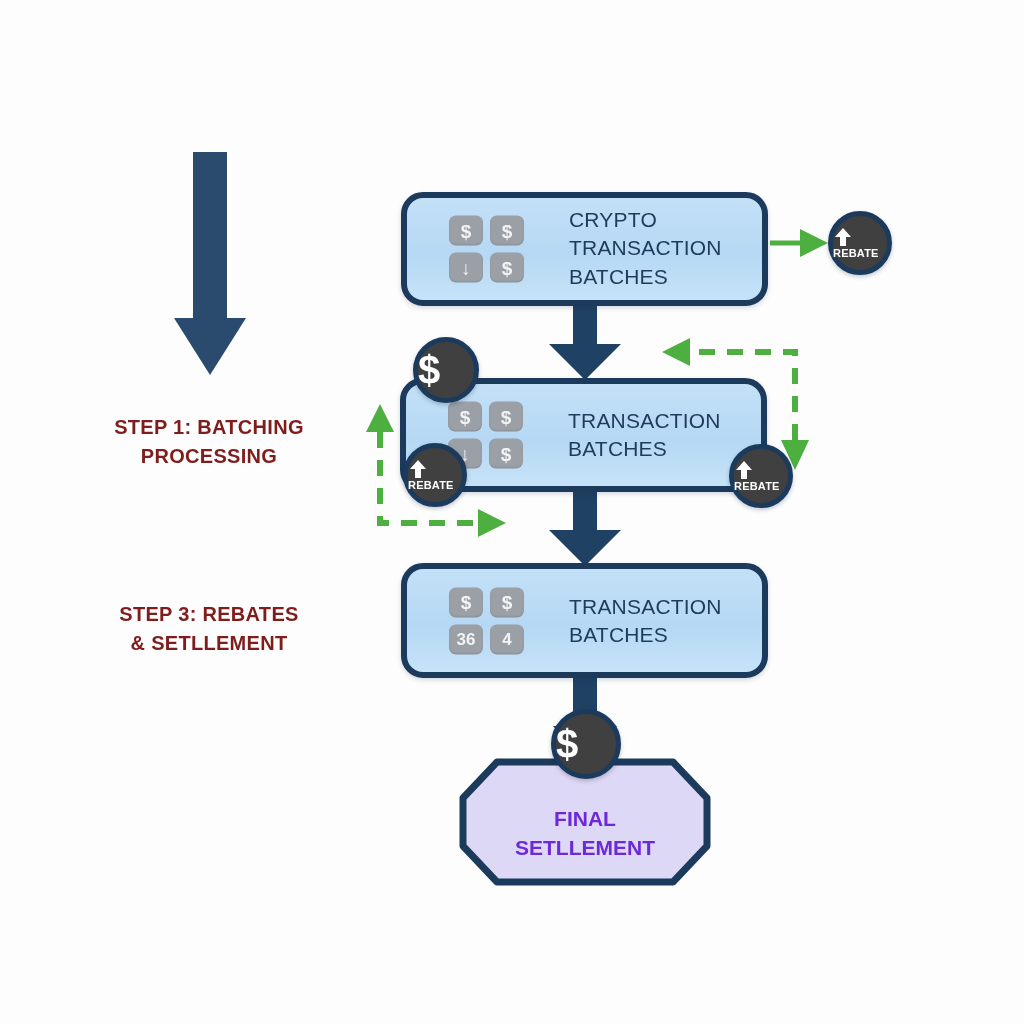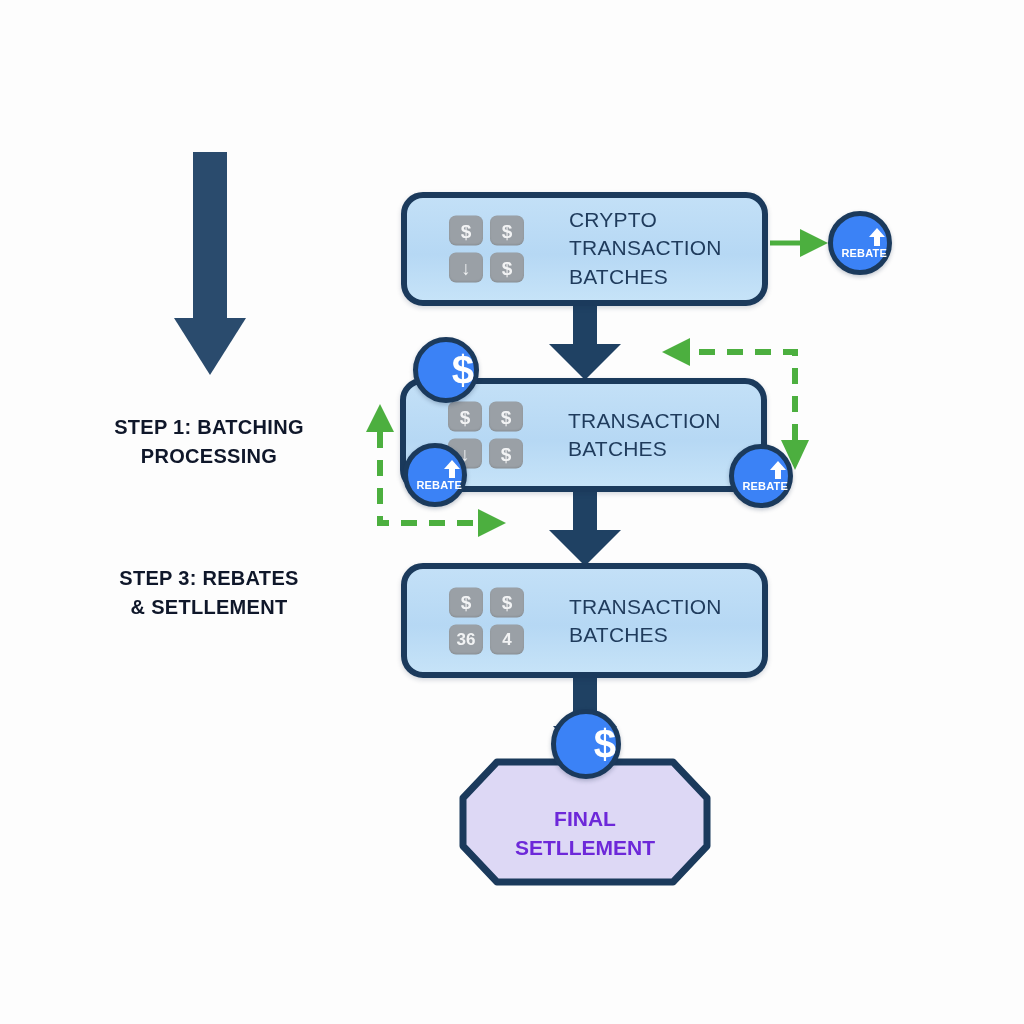--- a/index.html
+++ b/index.html
@@ -14,29 +14,29 @@
     height: 1024px;
     background: #fdfdfd;
     font-family: "Liberation Sans", sans-serif;
     overflow: hidden;
   }
 
   
   .step-label {
     position: absolute;
     text-align: center;
-    color: #0f172a;
+    color: #7f1d1d;
     font-weight: bold;
     font-size: 20px;
     letter-spacing: 0.3px;
     line-height: 1.45;
     white-space: pre-line;
   }
   .step-label.l1 { left: 84px; top: 413px; width: 250px; }
-  .step-label.l2 { left: 84px; top: 564px; width: 250px; }
+  .step-label.l2 { left: 84px; top: 600px; width: 250px; }
 
   
   .big-arrow { position: absolute; left: 170px; top: 150px; width: 80px; height: 230px; }
 
   
   .pbox {
     position: absolute;
     box-sizing: border-box;
     background: linear-gradient(180deg,#c3e0f7 0%,#b6d8f4 55%,#c6e3f8 100%);
     border: 6px solid #1b3a5c;
@@ -83,25 +83,25 @@
     font-size: 19px;
     line-height: 1;
     box-shadow: inset 0 -1px 2px rgba(0,0,0,0.12);
   }
   .tile.num { font-size: 17px; }
 
   
   .badge {
     position: absolute;
     border-radius: 50%;
-    background: #3b82f6;
+    background: #404040;
     border: 5px solid #1b3a5c;
     display: flex;
     flex-direction: column;
-    align-items: flex-end;
+    align-items: flex-start;
     justify-content: center;
     box-sizing: border-box;
     box-shadow: 0 2px 4px rgba(20,40,70,0.25);
   }
   .badge .cap {
     color: #ffffff;
     font-weight: bold;
     font-size: 11px;
     letter-spacing: 0.2px;
     line-height: 1;

